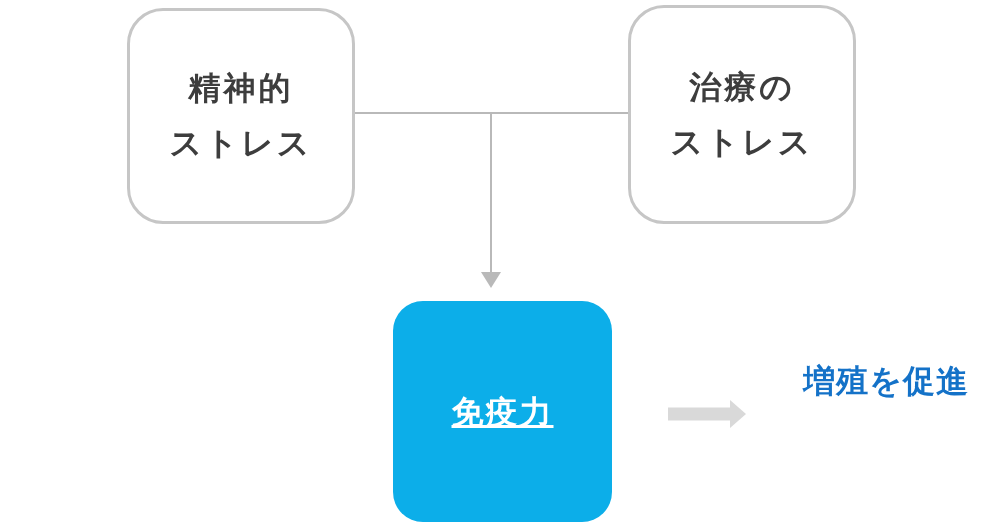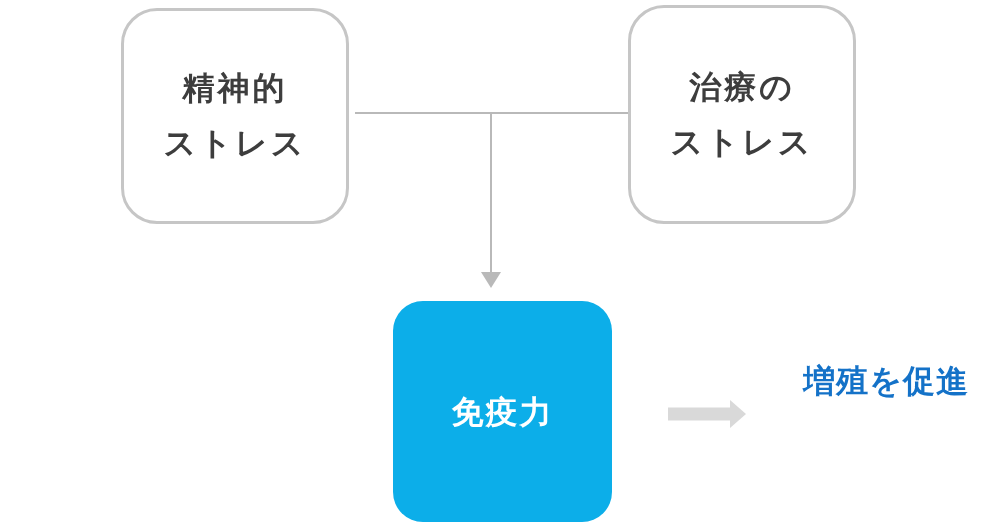--- a/index.html
+++ b/index.html
@@ -23,39 +23,40 @@
     align-items: center;
     justify-content: center;
     text-align: center;
   }
   .box.outline {
     border: 3px solid var(--box_border, #c6c6c6);
     border-radius: 36px;
     background: #ffffff;
     color: var(--box_text, #3d3d3d);
   }
-  .box-mental  { left: 121px; top: 8px;  width: 228px; height: 216px; }
+  .box-mental  { left: 127px; top: 8px;  width: 228px; height: 216px; }
   .box-treat   { left: 628px; top: 5px;  width: 228px; height: 219px; }
   .box-line {
     font-size: 32px;
     font-weight: bold;
     line-height: 55px;
     letter-spacing: 3px;
     white-space: nowrap;
   }
   .box.filled {
     left: 393px; top: 301px; width: 219px; height: 221px;
     background: var(--immunity_fill, #0caee9);
     border-radius: 30px;
     color: var(--immunity_text, #ffffff);
   }
   .box.filled .box-line {
     font-size: 32px;
     line-height: 56px;
     letter-spacing: 2px;
+    text-decoration: underline;
   }
   .h-line {
     position: absolute;
     left: 355px; top: 112px;
     width: 273px; height: 2px;
     background: var(--connector, #b9b9b9);
   }
   .v-line {
     position: absolute;
     left: 490px; top: 113px;

